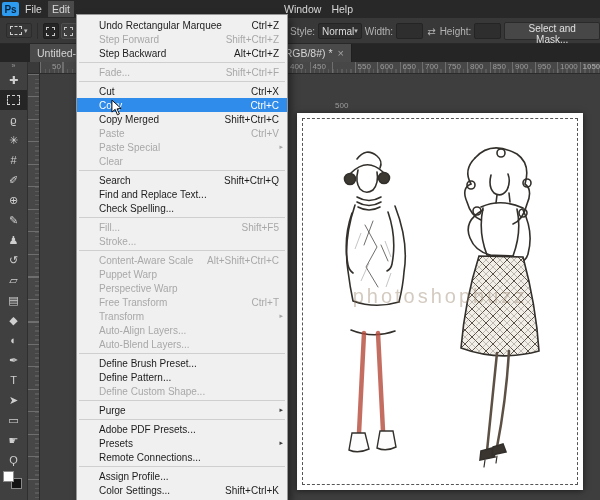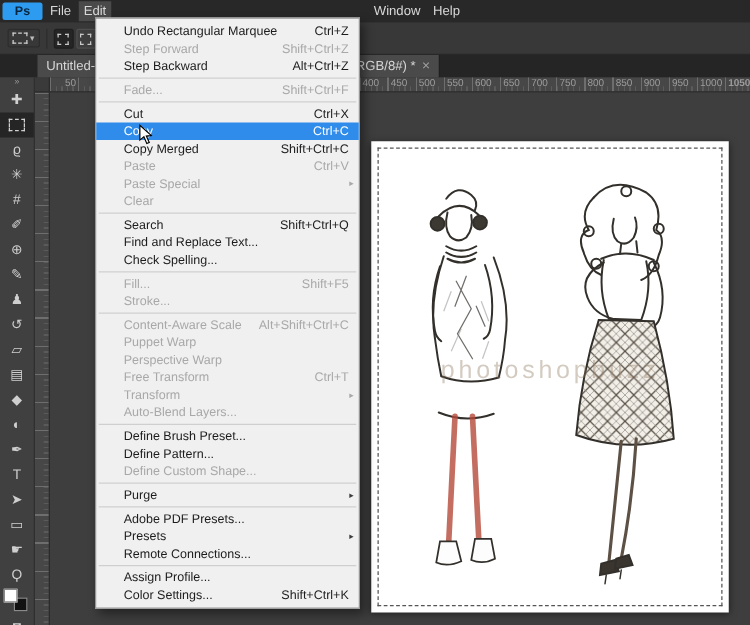--- a/index.html
+++ b/index.html
@@ -3,21 +3,21 @@
 <meta charset="utf-8">
 <style>
   *{margin:0;padding:0;box-sizing:border-box}
   html,body{width:600px;height:500px;overflow:hidden;background:#3e3e3e;
     font-family:"Liberation Sans","DejaVu Sans",sans-serif}
   #stage{position:relative;width:600px;height:500px}
 
   
   .menubar{position:absolute;left:0;top:0;width:600px;height:18px;background:#282828;
     display:flex;align-items:center;z-index:6}
-  .logo{width:32px;height:14px;margin-left:2px;background:#2d9bf0;color:#07253f;font-weight:bold;
+  .logo{width:17px;height:14px;margin-left:2px;background:#2d9bf0;color:#07253f;font-weight:bold;
     font-size:10px;display:flex;align-items:center;justify-content:center;border-radius:2px}
   .mitem{color:#d8d8d8;font-size:10.5px;padding:2px 4px;margin-left:2px;cursor:default}
   .mitem.open{background:#4a4a4a}
   .mitem[data-name="menubar-item-window"]{margin-left:206px}
 
   
   .optionsbar{position:absolute;left:0;top:18px;width:600px;height:26px;background:#383838;
     border-bottom:1px solid #282828;display:flex;align-items:center;padding-left:6px;z-index:5}
   .tool-preset{display:flex;align-items:center;gap:2px;padding:2px 3px;border:1px solid #2c2c2c;border-radius:2px}
   .dashbox{width:12px;height:9px;border:1px dashed #cfcfcf;display:inline-block}
@@ -115,37 +115,50 @@
       <span class="dashbox" data-name="rectangular-marquee-icon"></span>
       <span class="caret" data-name="chevron-down-icon">▾</span>
     </div>
     <div class="odiv" data-name="options-divider"></div>
     <div class="mode-icons" data-name="selection-mode-icons">
         <span class="modeicon pressed" data-name="new-selection-icon"></span>
         <span class="modeicon" data-name="add-to-selection-icon"></span>
         <span class="modeicon" data-name="subtract-from-selection-icon"></span>
         <span class="modeicon" data-name="intersect-with-selection-icon"></span>
       </div>
+    <div class="right-cluster" data-name="options-right-cluster">
+      <span class="olabel" data-name="style-label">Style:</span>
+      <div class="dropdown" data-name="style-dropdown">
+        <span data-name="style-value">Normal</span>
+        <span class="caret" data-name="chevron-down-icon">▾</span>
+      </div>
+      <span class="olabel" data-name="width-label">Width:</span>
+      <div class="field" data-name="width-input"></div>
+      <span class="swap" data-name="swap-dimensions-icon">⇄</span>
+      <span class="olabel" data-name="height-label">Height:</span>
+      <div class="field" data-name="height-input"></div>
+      <button class="sm-btn" data-name="select-and-mask-button">Select and Mask...</button>
+    </div>
   </div>
 
   <div class="tabbar" data-name="tab-bar">
     <div class="tab" data-name="document-tab">
       <span data-name="tab-title">Untitled-1</span>
       <span class="tab-end">
         <span data-name="tab-title-suffix">(RGB/8#) *</span>
         <span class="tab-close" data-name="close-tab-icon">×</span>
       </span>
     </div>
   </div>
 
   <div class="hruler" data-name="ruler-horizontal" id="hruler">
       <span class="rnum" data-name="ruler-number" style="left: 12px;">50</span>
       <span class="rnum" data-name="ruler-number" style="left: 250px;">400</span>
       <span class="rnum" data-name="ruler-number" style="left: 272.5px;">450</span>
-      <span class="rnum" data-name="ruler-number" style="left: 295px;">500</span>
+      <span class="rnum" data-name="ruler-number" style="left: 295px; margin-top: 39px;">500</span>
       <span class="rnum" data-name="ruler-number" style="left: 317.5px;">550</span>
       <span class="rnum" data-name="ruler-number" style="left: 340px;">600</span>
       <span class="rnum" data-name="ruler-number" style="left: 362.5px;">650</span>
       <span class="rnum" data-name="ruler-number" style="left: 385px;">700</span>
       <span class="rnum" data-name="ruler-number" style="left: 407.5px;">750</span>
       <span class="rnum" data-name="ruler-number" style="left: 430px;">800</span>
       <span class="rnum" data-name="ruler-number" style="left: 452.5px;">850</span>
       <span class="rnum" data-name="ruler-number" style="left: 475px;">900</span>
       <span class="rnum" data-name="ruler-number" style="left: 497.5px;">950</span>
       <span class="rnum" data-name="ruler-number" style="left: 520px;">1000</span>
@@ -359,20 +372,23 @@
           <span class="ml" data-name="menu-item-label">Perspective Warp</span>
         </div>
         <div class="mrow dis" data-name="menu-item-free-transform">
           <span class="ml" data-name="menu-item-label">Free Transform</span>
           <span class="ms" data-name="menu-item-shortcut">Ctrl+T</span>
         </div>
         <div class="mrow dis" data-name="menu-item-transform">
           <span class="ml" data-name="menu-item-label">Transform</span>
           <span class="ma" data-name="submenu-arrow-icon">▸</span>
         </div>
+        <div class="mrow dis" data-name="menu-item-auto-align-layers">
+          <span class="ml" data-name="menu-item-label">Auto-Align Layers...</span>
+        </div>
         <div class="mrow dis" data-name="menu-item-auto-blend-layers">
           <span class="ml" data-name="menu-item-label">Auto-Blend Layers...</span>
         </div>
         <div class="msep" data-name="menu-separator"></div>
         <div class="mrow" data-name="menu-item-define-brush-preset">
           <span class="ml" data-name="menu-item-label">Define Brush Preset...</span>
         </div>
         <div class="mrow" data-name="menu-item-define-pattern">
           <span class="ml" data-name="menu-item-label">Define Pattern...</span>
         </div>

